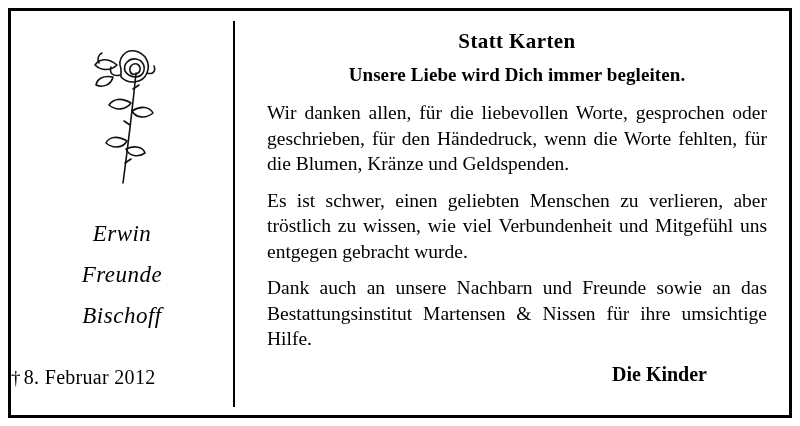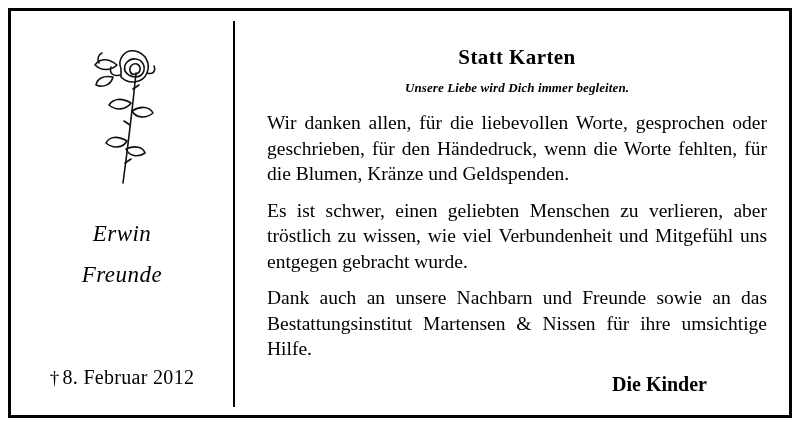--- a/index.html
+++ b/index.html
@@ -74,49 +74,48 @@
   .name-line {
     display: block;
     white-space: nowrap;
   }
 
   .death-date {
     position: absolute;
     left: 0;
     top: 355px;
     width: 222px;
-    text-align: center;
+    text-align: left;
     font-size: 20px;
     letter-spacing: 0.3px;
   }
   .cross {
     font-size: 19px;
     padding-right: 3px;
   }
 
   
   .right-col {
     position: relative;
     flex: 1 1 auto;
-    padding: 34px 22px 0 34px;
+    padding: 18px 22px 0 34px;
     box-sizing: border-box;
   }
 
   .headline {
     text-align: center;
     font-weight: bold;
     font-size: 21px;
     letter-spacing: 0.4px;
     margin: 0 0 10px 0;
   }
   .subhead {
     text-align: center;
     font-weight: bold;
-    font-style: italic;
-    font-size: 13px;
+    font-size: 19px;
     margin: 0 0 14px 0;
     letter-spacing: 0.1px;
   }
 
   .para {
     font-size: 19.5px;
     line-height: 25.5px;
     text-align: justify;
     margin: 0 0 11px 0;
     hyphens: manual;
@@ -164,20 +163,21 @@
             <path d="M60 56 L66 52"></path>
             <path d="M57 92 L51 88"></path>
             <path d="M52 130 L58 126"></path>
           </g>
         </svg>
       </div>
 
       <div class="name-block">
         <span class="name-line">Erwin</span>
         <span class="name-line">Freunde</span>
+        <span class="name-line">Bischoff</span>
       </div>
 
       <div class="death-date">
         <span class="cross">†</span><span>8. Februar 2012</span>
       </div>
     </div>
 
     <div class="divider"></div>
 
     <div class="right-col">

